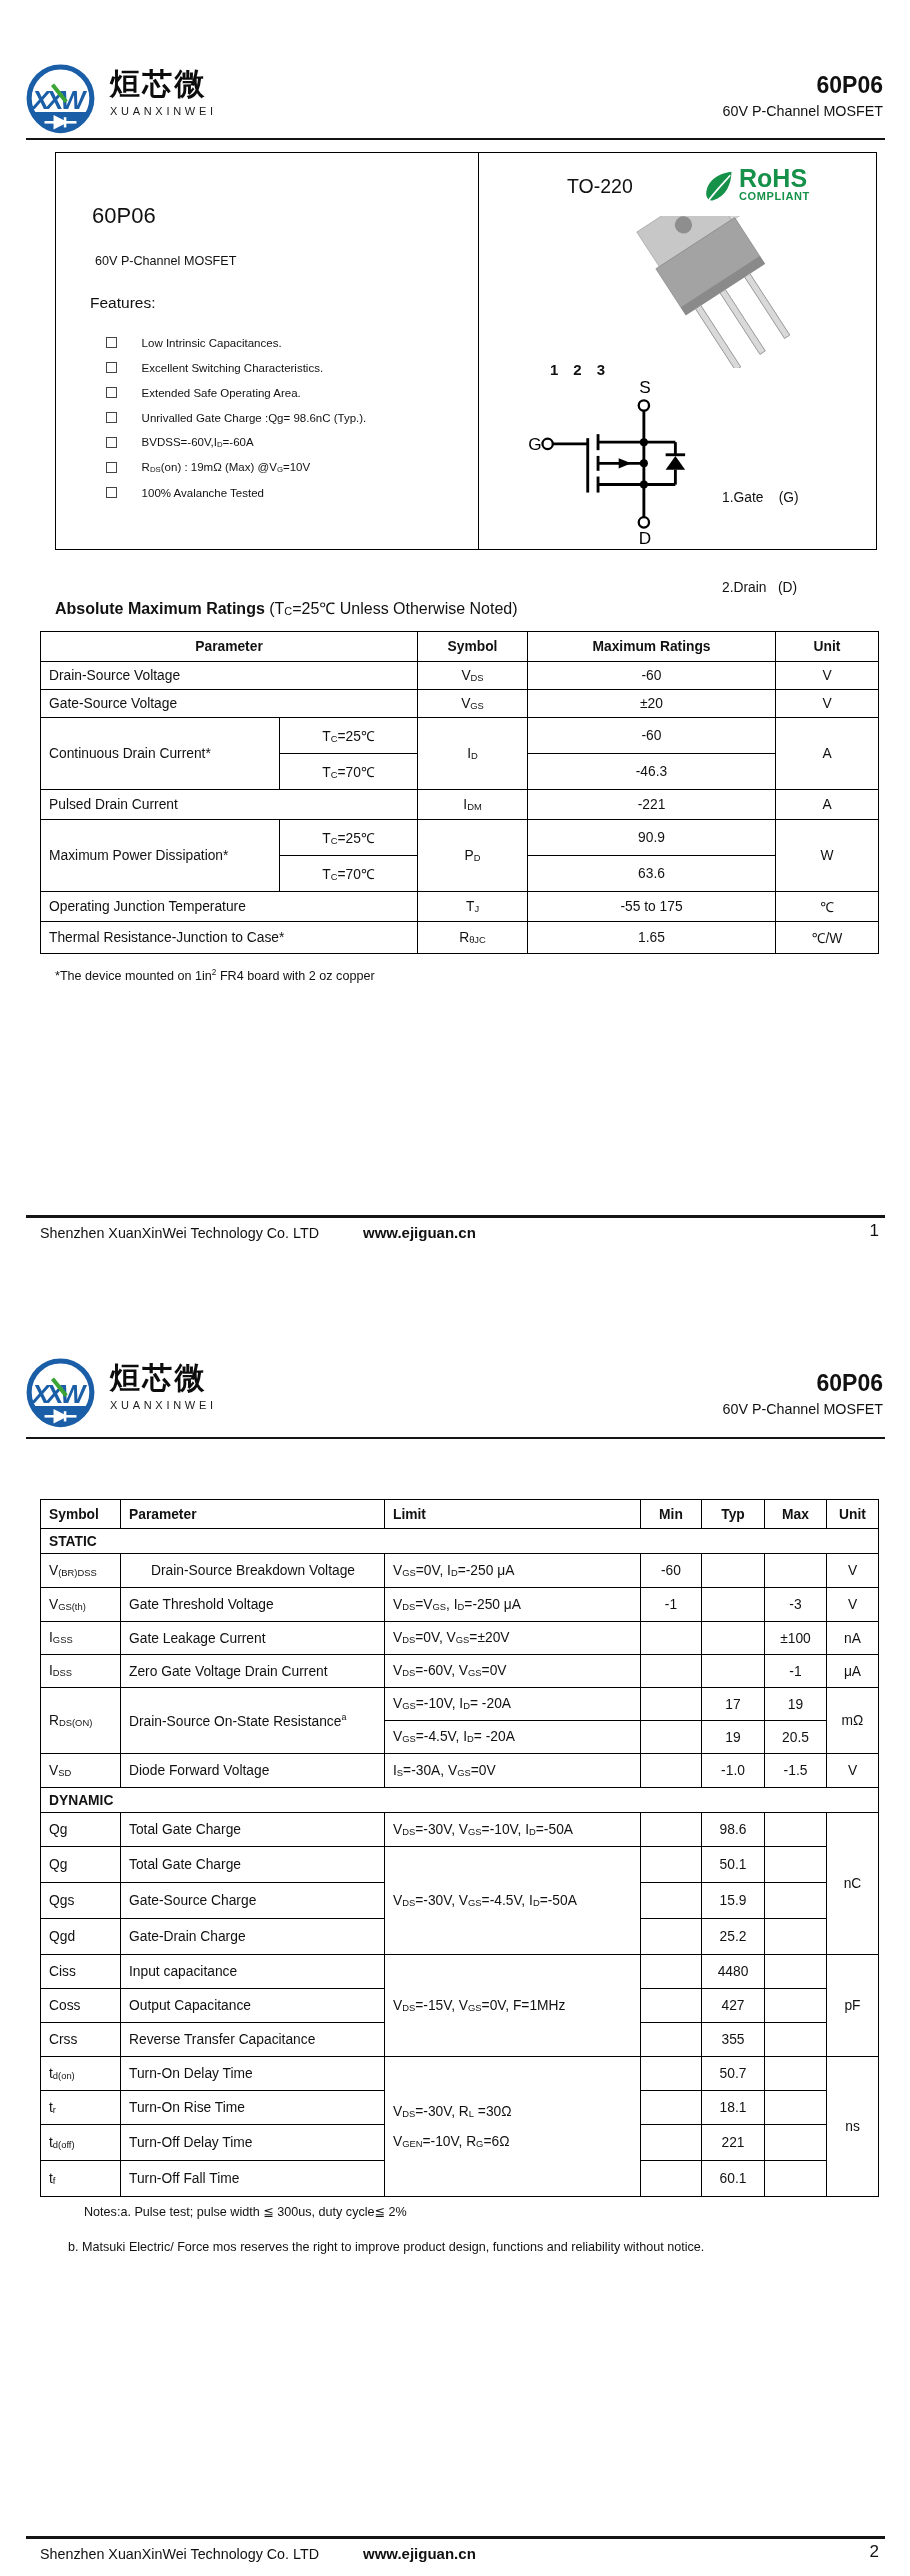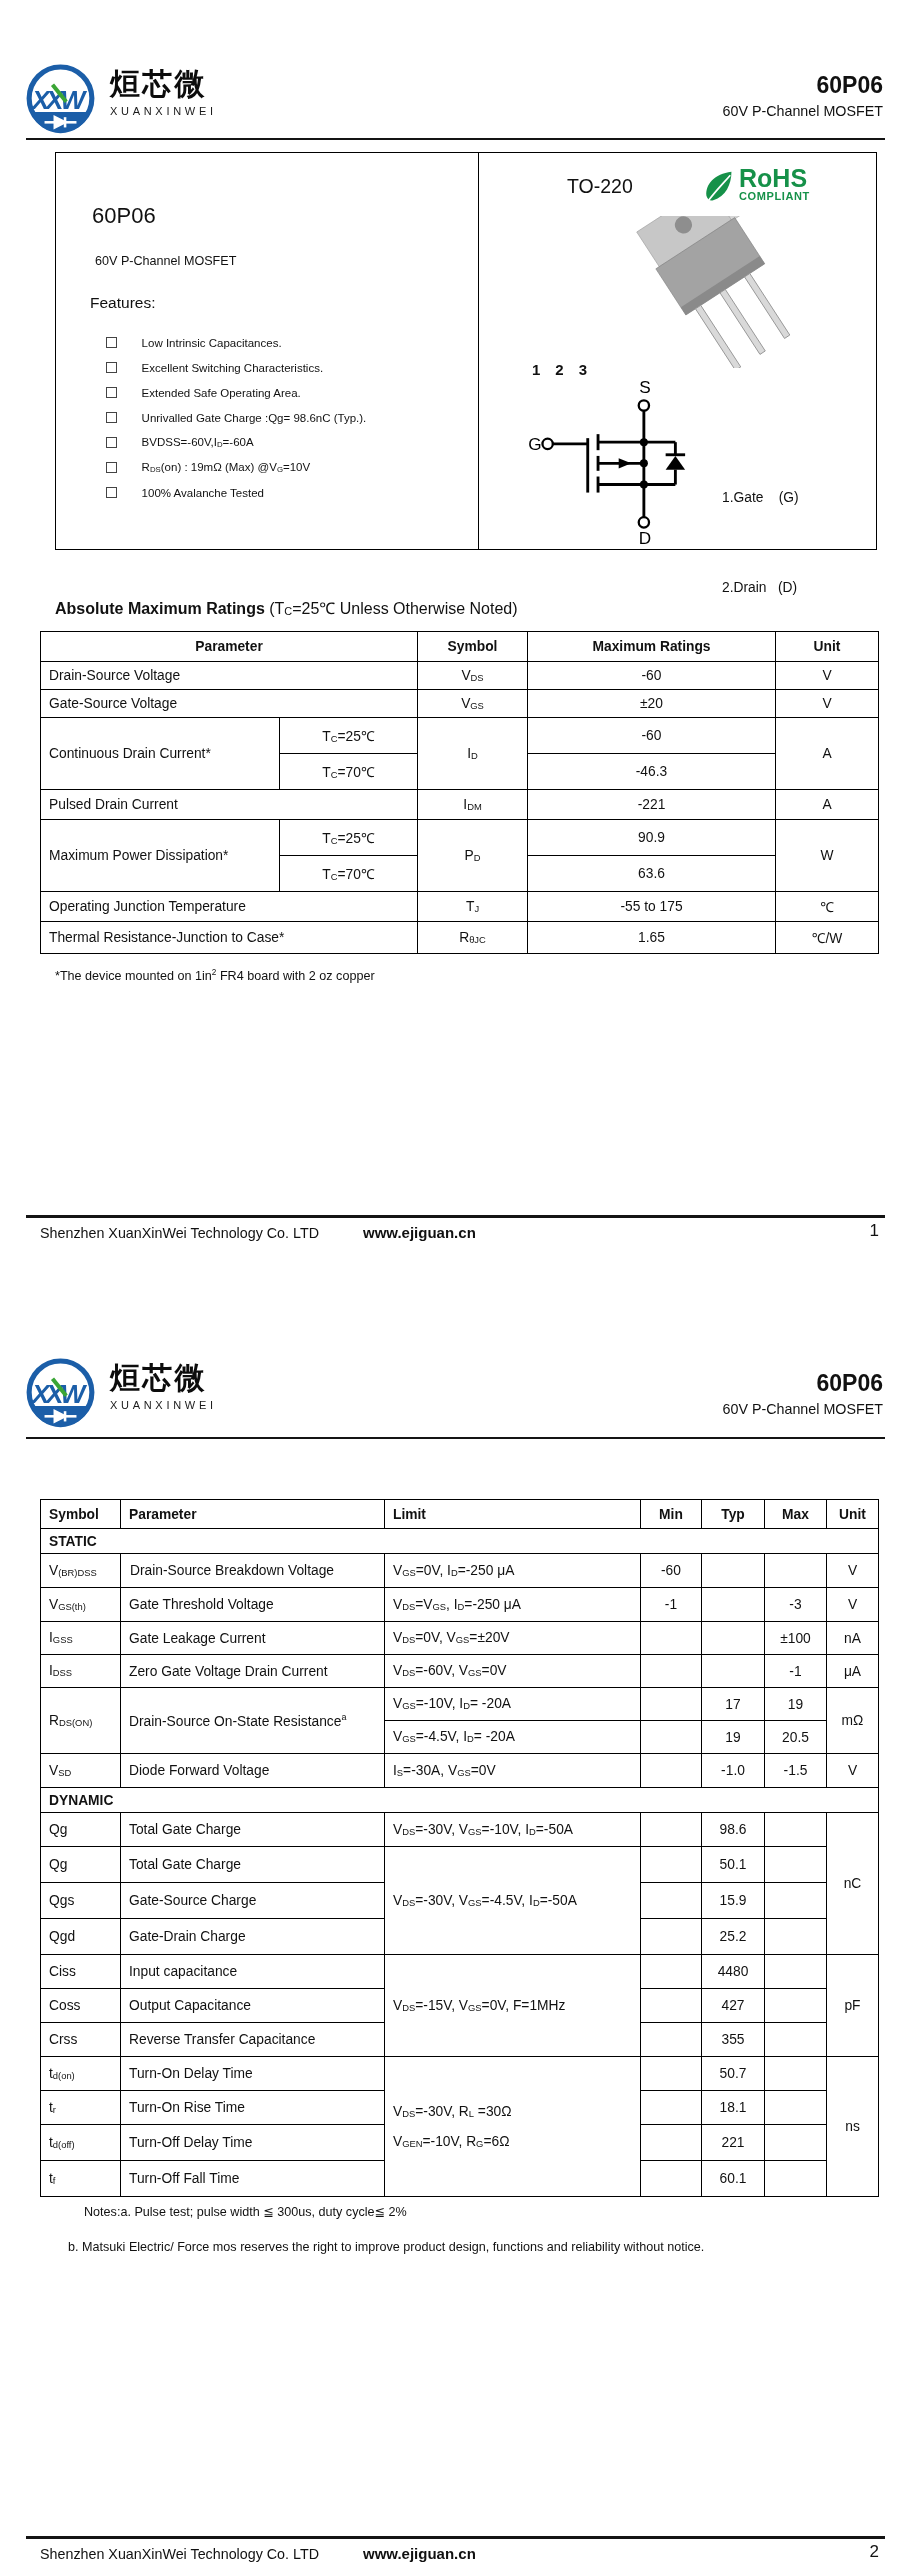--- a/index.html
+++ b/index.html
@@ -144,21 +144,21 @@
           <circle cx="380" cy="52" r="15" fill="#8e8e8e"></circle>
           <rect x="298" y="90" width="164" height="96" fill="#a3a3a3" stroke="#7e7e7e"></rect>
           <rect x="298" y="170" width="164" height="16" fill="#8a8a8a"></rect>
           <g fill="#d9d9d9" stroke="#949494" stroke-width="1.5">
             <rect x="318" y="186" width="11" height="128"></rect>
             <rect x="369" y="186" width="11" height="128"></rect>
             <rect x="420" y="186" width="11" height="128"></rect>
           </g>
         </g>
       </svg>
-      <div class="abs pins123" style="left:476px;top:208px;">
+      <div class="abs pins123" style="left:494px;top:208px;">
         <span>1</span><span>2</span><span>3</span>
       </div>
 
       <svg class="abs" style="left:456px;top:225px;" width="195" height="169" viewBox="0 0 340 295">
         <g stroke="#000" stroke-width="5" fill="none">
           <circle cx="230" cy="48" r="9" stroke-width="4"></circle>
           <line x1="230" y1="57" x2="230" y2="185"></line>
           <circle cx="230" cy="252" r="9" stroke-width="4"></circle>
           <line x1="230" y1="185" x2="230" y2="243"></line>
           <circle cx="62" cy="115" r="9" stroke-width="4"></circle>
@@ -324,21 +324,21 @@
         <th>Min</th>
         <th>Typ</th>
         <th>Max</th>
         <th>Unit</th>
       </tr>
       <tr class="secrow" style="height:25px;">
         <td colspan="7">STATIC</td>
       </tr>
       <tr style="height:34px;">
         <td class="l">V<sub>(BR)DSS</sub></td>
-        <td class="l" style="padding-left:9px;">Drain-Source Breakdown Voltage</td>
+        <td class="l" style="padding-left:30px;">Drain-Source Breakdown Voltage</td>
         <td class="l">V<sub>GS</sub>=0V, I<sub>D</sub>=-250 μA</td>
         <td class="c">-60</td>
         <td class="c"></td>
         <td class="c"></td>
         <td class="c">V</td>
       </tr>
       <tr style="height:34px;">
         <td class="l">V<sub>GS(th)</sub></td>
         <td class="l">Gate Threshold Voltage</td>
         <td class="l">V<sub>DS</sub>=V<sub>GS</sub>, I<sub>D</sub>=-250 μA</td>

